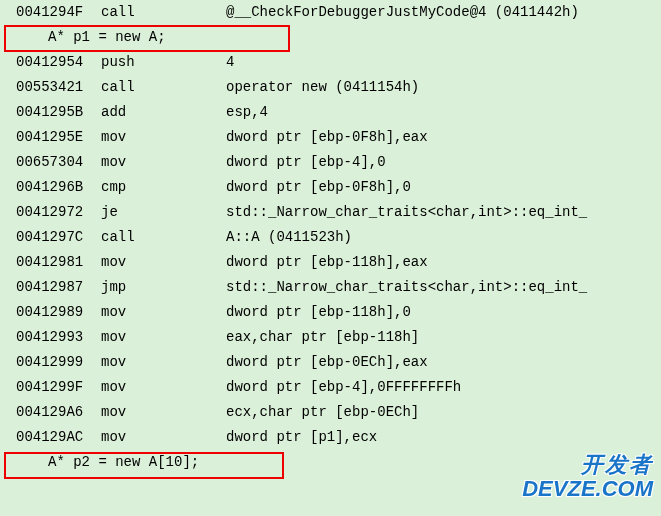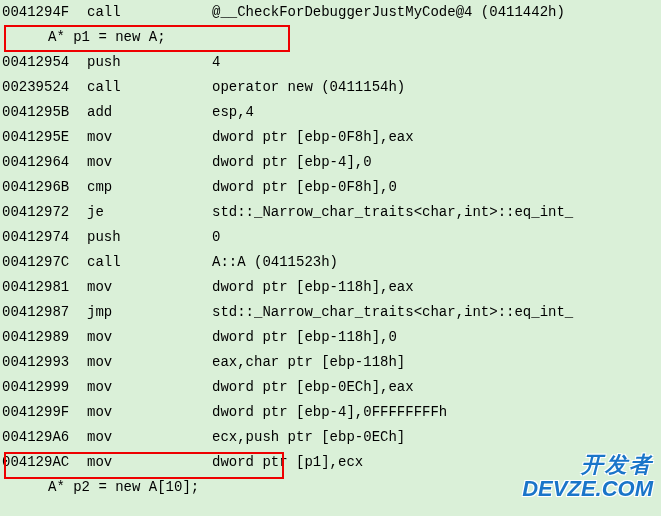--- a/index.html
+++ b/index.html
@@ -15,21 +15,21 @@
   .container {
     position: relative;
     width: 661px;
     height: 516px;
   }
   .line {
     white-space: pre;
     line-height: 25px;
     height: 25px;
   }
-  .addr { display: inline-block; width: 85px; padding-left: 2px; }
+  .addr { display: inline-block; width: 85px; padding-left: 16px; }
   .instr { display: inline-block; width: 125px; }
   .operand { display: inline-block; }
   .src { padding-left: 48px; white-space: pre; line-height: 25px; height: 25px; }
   .highlight1 {
     position: absolute;
     border: 2px solid #ee0000;
     left: 4px;
     top: 25px;
     width: 282px;
     height: 23px;
@@ -62,35 +62,34 @@
   .wm2 { font-size: 22px; font-style: italic; }
 </style>
 </head>
 <body>
 
 <div class="container">
   <div id="lines">
       <div class="line"><span class="addr">0041294F</span><span class="instr">call</span><span class="operand">@__CheckForDebuggerJustMyCode@4 (0411442h)</span></div>
       <div class="src">A* p1 = new A;</div>
       <div class="line"><span class="addr">00412954</span><span class="instr">push</span><span class="operand">4</span></div>
-      <div class="line"><span class="addr">00239524</span><span class="instr">call</span><span class="operand">operator new (0411154h)</span></div>
+      <div class="line"><span class="addr">00553421</span><span class="instr">call</span><span class="operand">operator new (0411154h)</span></div>
       <div class="line"><span class="addr">0041295B</span><span class="instr">add</span><span class="operand">esp,4</span></div>
       <div class="line"><span class="addr">0041295E</span><span class="instr">mov</span><span class="operand">dword ptr [ebp-0F8h],eax</span></div>
-      <div class="line"><span class="addr">00412964</span><span class="instr">mov</span><span class="operand">dword ptr [ebp-4],0</span></div>
+      <div class="line"><span class="addr">00657304</span><span class="instr">mov</span><span class="operand">dword ptr [ebp-4],0</span></div>
       <div class="line"><span class="addr">0041296B</span><span class="instr">cmp</span><span class="operand">dword ptr [ebp-0F8h],0</span></div>
       <div class="line"><span class="addr">00412972</span><span class="instr">je</span><span class="operand">std::_Narrow_char_traits&lt;char,int&gt;::eq_int_</span></div>
-      <div class="line"><span class="addr">00412974</span><span class="instr">push</span><span class="operand">0</span></div>
       <div class="line"><span class="addr">0041297C</span><span class="instr">call</span><span class="operand">A::A (0411523h)</span></div>
       <div class="line"><span class="addr">00412981</span><span class="instr">mov</span><span class="operand">dword ptr [ebp-118h],eax</span></div>
       <div class="line"><span class="addr">00412987</span><span class="instr">jmp</span><span class="operand">std::_Narrow_char_traits&lt;char,int&gt;::eq_int_</span></div>
       <div class="line"><span class="addr">00412989</span><span class="instr">mov</span><span class="operand">dword ptr [ebp-118h],0</span></div>
       <div class="line"><span class="addr">00412993</span><span class="instr">mov</span><span class="operand">eax,char ptr [ebp-118h]</span></div>
       <div class="line"><span class="addr">00412999</span><span class="instr">mov</span><span class="operand">dword ptr [ebp-0ECh],eax</span></div>
       <div class="line"><span class="addr">0041299F</span><span class="instr">mov</span><span class="operand">dword ptr [ebp-4],0FFFFFFFFh</span></div>
-      <div class="line"><span class="addr">004129A6</span><span class="instr">mov</span><span class="operand">ecx,push ptr [ebp-0ECh]</span></div>
+      <div class="line"><span class="addr">004129A6</span><span class="instr">mov</span><span class="operand">ecx,char ptr [ebp-0ECh]</span></div>
       <div class="line"><span class="addr">004129AC</span><span class="instr">mov</span><span class="operand">dword ptr [p1],ecx</span></div>
       <div class="src">A* p2 = new A[10];</div>
     </div>
   <div class="highlight1"></div>
   <div class="highlight2"></div>
   <div class="watermark">
     <div class="wm1">开发者</div>
     <div class="wm2">DEVZE.COM</div>
   </div>
 </div>

